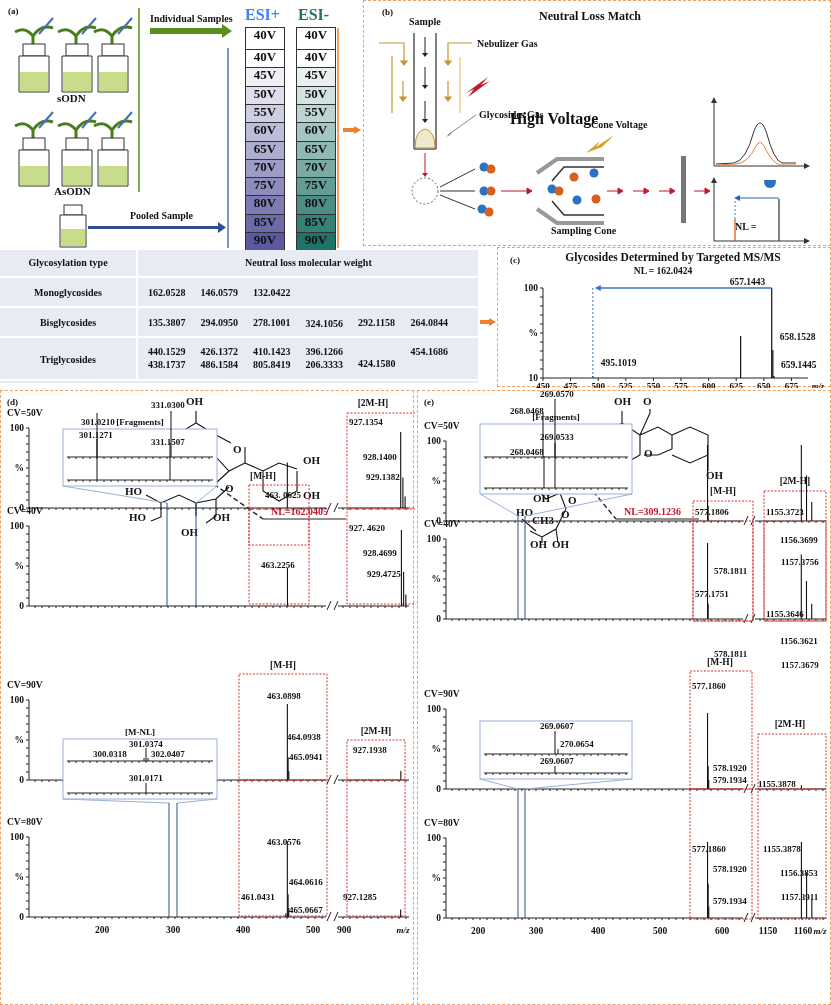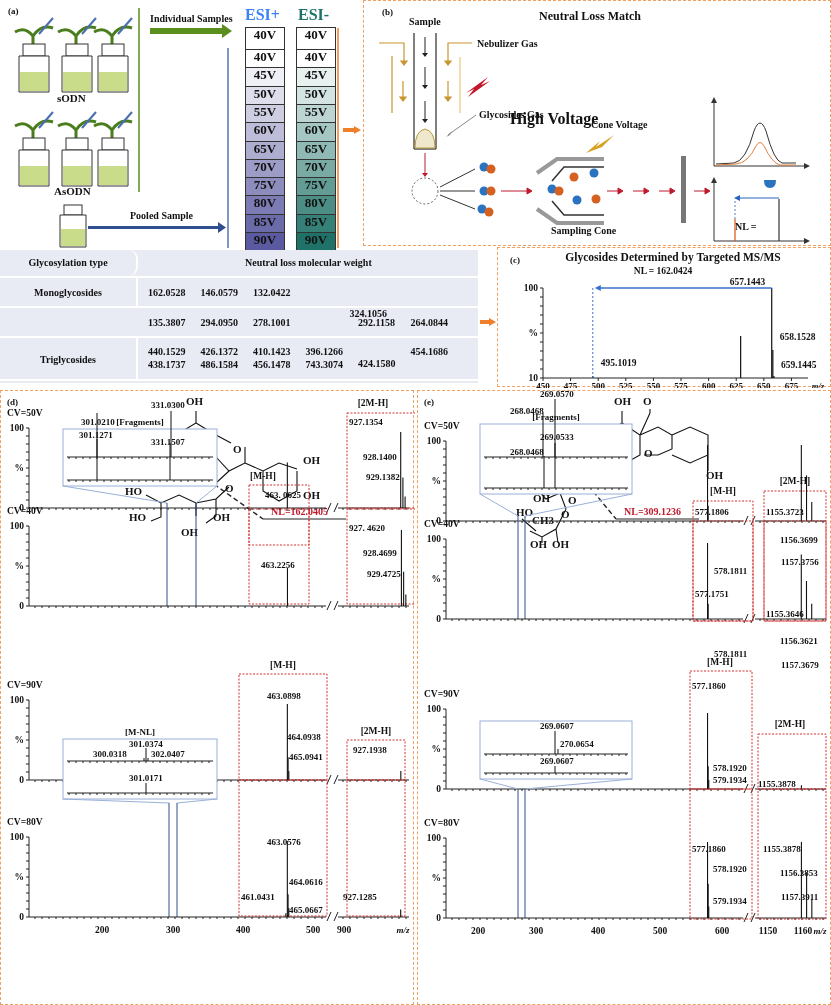--- a/index.html
+++ b/index.html
@@ -223,50 +223,51 @@
       <line x1="415" y1="240" x2="415" y2="198" stroke="#333" stroke-width="1.2"></line>
       <line x1="376" y1="197" x2="415" y2="197" stroke="#2a63c0"></line>
         <polygon points="376,194 370,197 376,200" fill="#2a63c0"></polygon>
       <path d="M400,179 L412,179 Q412,187 406,187 Q400,187 400,179 Z" fill="#2a73c0"></path>
     </g>
   </svg>
 </div>
 
 <div class="tbl">
   <div class="row" style="top:0;height:28px;">
-    <div class="c1" style="line-height:26px;border-radius:9px;">Glycosylation type</div>
+    <div class="c1" style="line-height:26px;">Glycosylation type</div>
     <div class="v" style="left:245px;top:7px;">Neutral loss molecular weight</div>
   </div>
   <div id="tbl-rows">
       <div class="row" style="top: 28px; height: 30px;">
         <div class="c1" style="line-height: 30px;">Monoglycosides</div>
         <div class="v" style="left: 148px; top: 9px;">162.0528</div>
         <div class="v" style="left: 200.5px; top: 9px;">146.0579</div>
         <div class="v" style="left: 253px; top: 9px;">132.0422</div>
       </div>
       <div class="row" style="top: 58px; height: 30px;">
+        <div class="c1" style="line-height: 30px;">Bisglycosides</div>
         <div class="v" style="left: 148px; top: 9px;">135.3807</div>
         <div class="v" style="left: 200.5px; top: 9px;">294.0950</div>
         <div class="v" style="left: 253px; top: 9px;">278.1001</div>
-        <div class="v" style="left: 305.5px; top: 0; margin-left: 44px;">324.1056</div>
+        <div class="v" style="left: 305.5px; top: 10px;">324.1056</div>
         <div class="v" style="left: 358px; top: 9px;">292.1158</div>
         <div class="v" style="left: 410.5px; top: 9px;">264.0844</div>
       </div>
       <div class="row" style="top: 88px; height: 43px; padding-left: 36px;">
         <div class="c1" style="line-height: 43px;">Triglycosides</div>
         <div class="v" style="left: 148px; top: 8px;">440.1529</div>
         <div class="v" style="left: 200.5px; top: 8px;">426.1372</div>
         <div class="v" style="left: 253px; top: 8px;">410.1423</div>
         <div class="v" style="left: 305.5px; top: 8px;">396.1266</div>
         <div class="v" style="left: 358px; top: 20px;">424.1580</div>
         <div class="v" style="left: 410.5px; top: 8px;">454.1686</div>
         <div class="v" style="left: 148px; top: 21px;">438.1737</div>
         <div class="v" style="left: 200.5px; top: 21px;">486.1584</div>
-        <div class="v" style="left: 253px; top: 21px;">456.1478</div>
-        <div class="v" style="left: 305.5px; top: 21px;">743.3074</div>
+        <div class="v" style="left: 253px; top: 21px;">805.8419</div>
+        <div class="v" style="left: 305.5px; top: 21px;">206.3333</div>
       </div>
     </div>
 </div>
 <div class="abs" style="left:480px;top:312px;">
   <svg width="16" height="8">
       <rect x="0" y="2" width="10" height="4" fill="#f07f2a"></rect>
       <polygon points="9,0 16,4 9,8" fill="#f07f2a"></polygon>
     </svg>
 </div>
 

